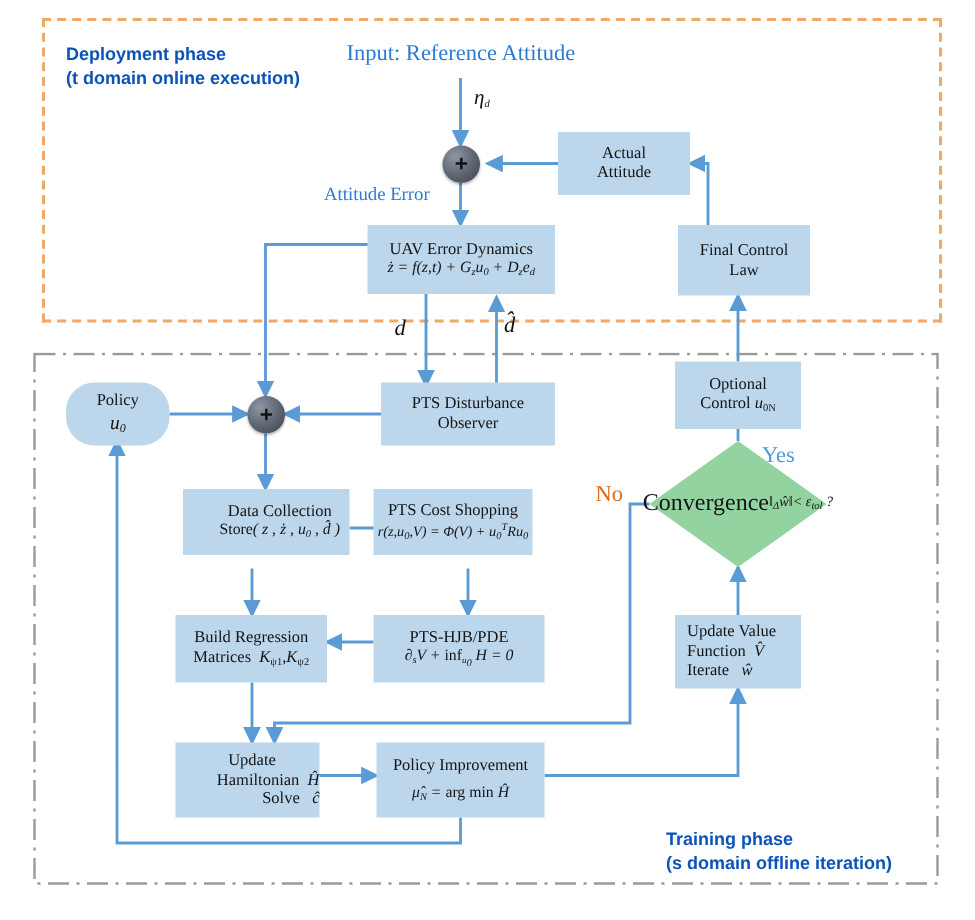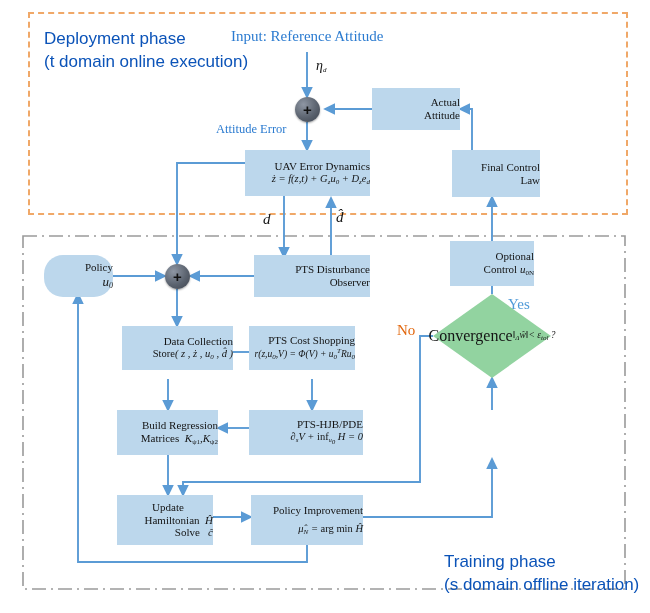--- a/index.html
+++ b/index.html
@@ -2,21 +2,21 @@
 <html><head>
 <meta charset="utf-8">
 <style>
   html,body{margin:0;padding:0;background:#ffffff;}
   body{width:650px;height:613px;font-family:"Liberation Serif",serif;}
   #stage{position:relative;width:650px;height:613px;overflow:hidden;background:#fff;}
   svg#wires{position:absolute;left:0;top:0;width:650px;height:613px;}
 
   .box{
     position:absolute;background:#bcd7ec;border:none;
-    display:flex;flex-direction:column;align-items:flex-end;justify-content:center;
+    display:flex;flex-direction:column;align-items:center;justify-content:center;
     text-align:center;color:#141414;font-family:"Liberation Serif",serif;
     line-height:1.18;box-sizing:border-box;
   }
   .box .l1{font-size:11px;}
   .formula{font-family:"Liberation Serif",serif;font-style:italic;font-size:10.5px;white-space:nowrap;}
   .formula .up{font-style:normal;}
   sub{font-size:7px;vertical-align:-2px;}
   sup{font-size:7px;}
 
   .sumnode{
@@ -36,21 +36,21 @@
     clip-path:polygon(50% 0%,100% 50%,50% 100%,0% 50%);
   }
   .diamond .dtxt{
     position:absolute;left:0;top:0;width:100%;height:100%;
     display:flex;align-items:center;justify-content:center;
     text-align:center;color:#141414;line-height:1.2;
   }
 
   .lbl{position:absolute;white-space:nowrap;}
   .lbl-blue{color:#2b7bd0;font-family:"Liberation Serif",serif;}
-  .lbl-phase{color:#0b53b8;font-family:"Liberation Sans",sans-serif;font-weight:normal;font-size:17px;line-height:1.35;}
+  .lbl-phase{color:#0b53b8;font-family:"Liberation Sans",sans-serif;font-weight:bold;font-size:12px;line-height:1.35;}
   .lbl-math{font-family:"Liberation Serif",serif;font-style:italic;color:#111;}
   .lbl-no{color:#e2670e;font-family:"Liberation Serif",serif;font-size:15px;}
   .lbl-yes{color:#4f9ad8;font-family:"Liberation Serif",serif;font-size:15px;}
 
   .dashregion{position:absolute;box-sizing:border-box;}
   .dash-orange{border:2px dashed #f0a868;}
 </style>
 </head>
 <body>
 
@@ -206,20 +206,25 @@
     <div class="l1">Matrices&nbsp;&nbsp;<i>K</i><sub>ψ1</sub>,<i>K</i><sub>ψ2</sub></div>
   </div>
 
   <div class="box" style="left:249px;top:410px;width:114px;height:45px;">
     <div class="l1">PTS-HJB/PDE</div>
     <div class="formula">
       <i>∂</i><sub>s</sub><i>V</i> + <span class="up">inf</span><sub style="font-size:6px;"><i>u</i><sub>0</sub></sub> <i>H</i> = 0
     </div>
   </div>
 
+  <div class="box" style="left:450px;top:410px;width:84px;height:49px;align-items:flex-start;padding-left:8px;">
+    <div class="l1">Update Value</div>
+    <div class="l1">Function&nbsp;&nbsp;<i>V̂</i></div>
+    <div class="l1">Iterate&nbsp;&nbsp;&nbsp;<i>ŵ</i></div>
+  </div>
 
   <div class="box" style="left:117px;top:495px;width:96px;height:50px;align-items:flex-end;padding-left:6px;">
     <div class="l1" style="align-self:center;">Update</div>
     <div class="l1">Hamiltonian&nbsp;&nbsp;<i>Ĥ</i></div>
     <div class="l1">Solve&nbsp;&nbsp;&nbsp;<i>ĉ</i></div>
   </div>
 
   <div class="box" style="left:251px;top:495px;width:112px;height:50px;">
     <div class="l1">Policy Improvement</div>
     <div class="formula" style="margin-top:6px;">

